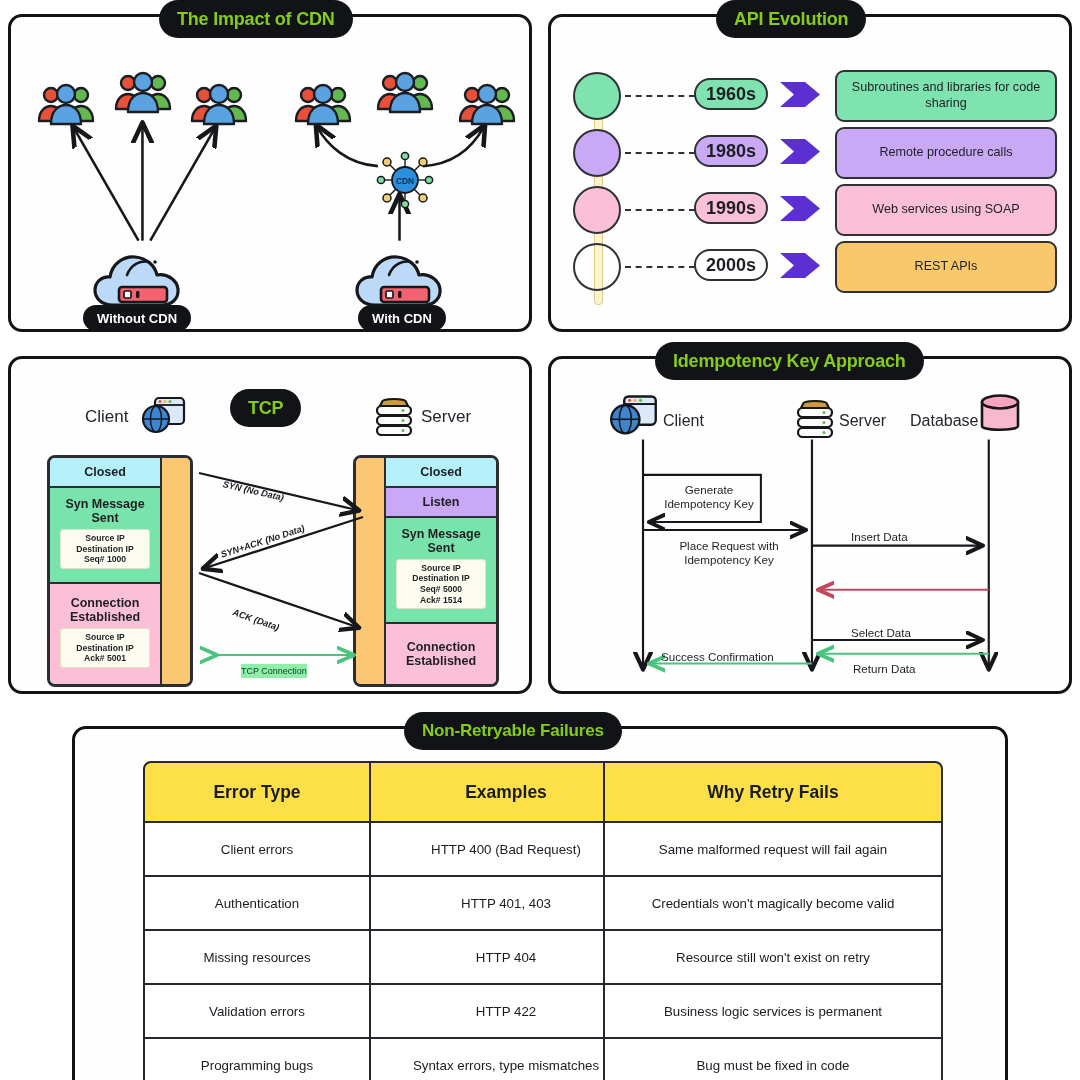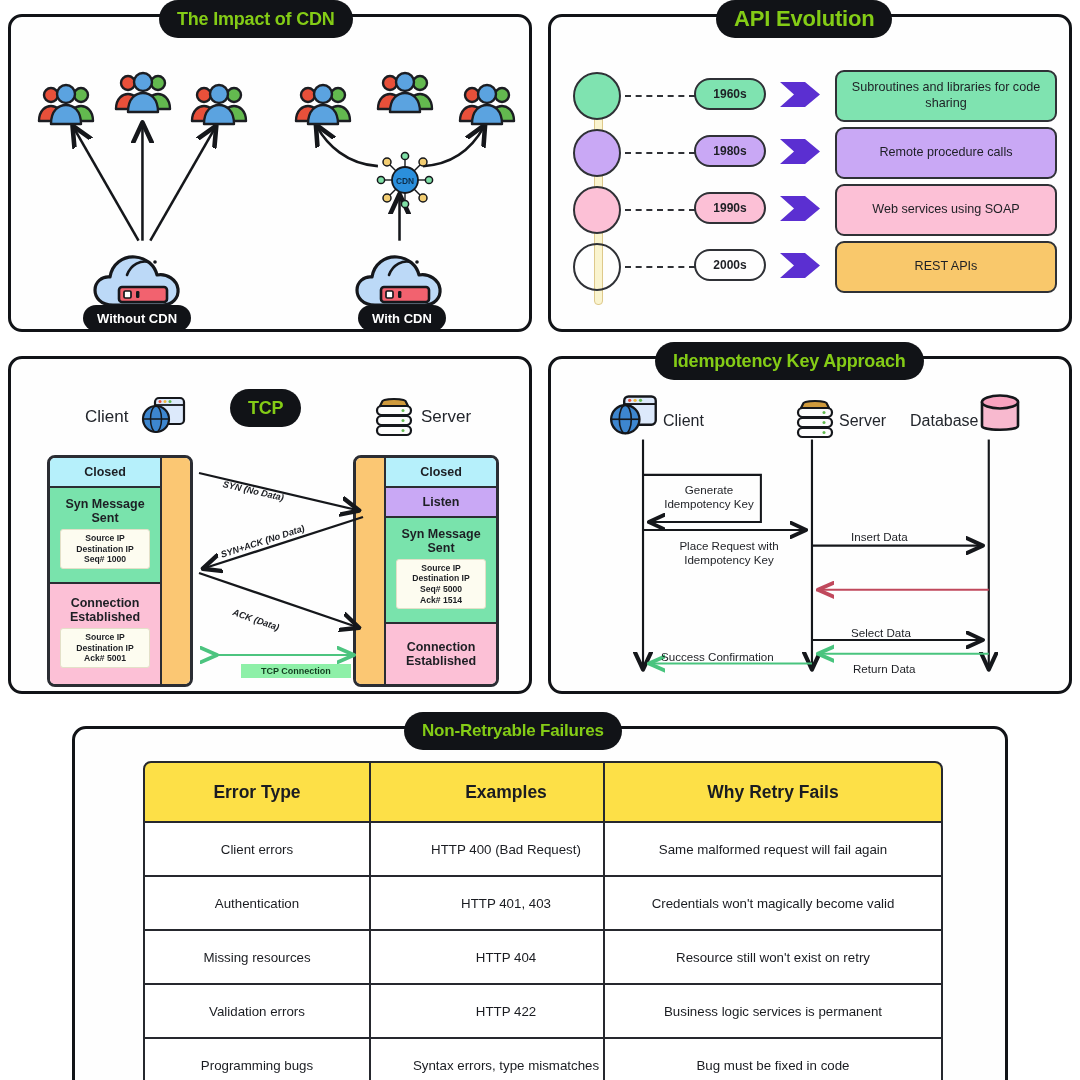--- a/index.html
+++ b/index.html
@@ -53,21 +53,21 @@
   .tl-spine { position:absolute; left:43px; top:56px; width:9px; height:232px;
               background:#faf4cf; border:1.6px solid #dec98b; border-radius:4px; }
   .tl-row { position:absolute; left:0; width:100%; height:56px; }
   .tl-dot { position:absolute; left:22px; width:48px; height:48px; border-radius:50%;
             border:2.2px solid #2f3136; top:3px; }
   .tl-dash { position:absolute; left:74px; top:26px; width:70px; height:0;
              border-top:2.6px dashed #2f3136; }
   .tl-badge { position:absolute; left:143px; top:9px; height:32px; min-width:72px;
               border:2.2px solid #2f3136; border-radius:16px;
               display:flex; align-items:center; justify-content:center;
-              font-size:12px; font-weight:bold; color:#1d1f24; padding:0 10px; }
+              font-size:18px; font-weight:bold; color:#1d1f24; padding:0 10px; }
   .tl-chev { position:absolute; left:228px; top:12px; width:42px; height:27px; }
   .tl-chev svg { width:100%; height:100%; display:block; }
   .tl-card { position:absolute; left:284px; top:1px; width:222px; height:52px;
              border:2.2px solid #2f3136; border-radius:9px;
              display:flex; align-items:center; justify-content:center; text-align:center;
              font-size:12.6px; color:#1d1f24; line-height:1.25; padding:0 10px; }
 
   
   #p-tcp { left:8px; top:356px; width:524px; height:338px; }
   .ep-label { position:absolute; font-size:17px; color:#23262c; }
@@ -86,21 +86,21 @@
                line-height:1.12; padding:2px 2px; }
   .tcp-state:last-child { border-bottom:none; }
   .tcp-inner { background:#fdfcf0; border:1px solid #e3e0c8; border-radius:3px;
                margin:4px 8px; padding:3px 2px; width:calc(100% - 16px);
                font-size:8.6px; font-weight:bold; color:#1d1f24; line-height:1.25; text-align:center; }
   .tcp-mid { position:absolute; left:186px; top:96px; width:172px; height:232px; }
   .tcp-mid svg { position:absolute; left:0; top:0; width:100%; height:100%; }
   .arrlbl { position:absolute; font-size:9.2px; font-style:italic; color:#1d1f24;
             white-space:nowrap; transform-origin:left center; font-weight:600; }
   .tcpconn { position:absolute; background:#8ef0a8; color:#123d1f;
-             font-size:9px; font-weight:bold; padding:2px 20px; white-space:nowrap; }
+             font-size:9px; font-weight:normal; padding:2px 0; white-space:nowrap; }
 
   
   #p-idem { left:548px; top:356px; width:524px; height:338px; }
   .icon-db { position:absolute; width:46px; height:46px; }
   .seq { position:absolute; left:0; top:0; width:100%; height:100%; }
   .seqlbl { position:absolute; font-size:11.6px; color:#1d1f24; text-align:center;
             white-space:nowrap; line-height:1.2; }
   .seqlbl.box2 { white-space:normal; }
   .errbox { position:absolute; background:#d8d8d8; font-size:11.3px; color:#1d1f24;
             text-align:center; line-height:1.2; padding:2px 5px; }
@@ -316,21 +316,21 @@
           <div class="tl-badge" style="background:#f9c濃">2000s</div>
           <div class="tl-chev">
             <svg viewBox="0 0 42 27">
               <path d="M1,1 H26 L41,13.5 L26,26 H1 L15,13.5 Z" fill="#5b2fd1"></path>
             </svg>
           </div>
           <div class="tl-card" style="background:#f9c86b">REST APIs</div>
         </div>
       </div>
   </div>
-  <div class="pill" style="left:716px; top:0px; height:38px; font-size:22px;">API Evolution</div>
+  <div class="pill" style="left:716px; top:0px; height:38px; font-size:18px;">API Evolution</div>
 
   <div class="panel" id="p-tcp">
     <div class="ep-label" style="left:74px; top:48px;">Client</div>
     <div class="icon-browser" style="left:130px; top:36px;">
       <svg viewBox="0 0 46 42">
         <rect x="14" y="3" width="29" height="26" rx="4" fill="#dce9fb" stroke="#15171b" stroke-width="2.2"></rect>
         <path d="M14,10 H43" stroke="#15171b" stroke-width="1.8"></path>
         <circle cx="19" cy="6.6" r="1.5" fill="#e8503a"></circle>
           <circle cx="24" cy="6.6" r="1.5" fill="#f2b93c"></circle>
         <circle cx="29" cy="6.6" r="1.5" fill="#63b94f"></circle>

